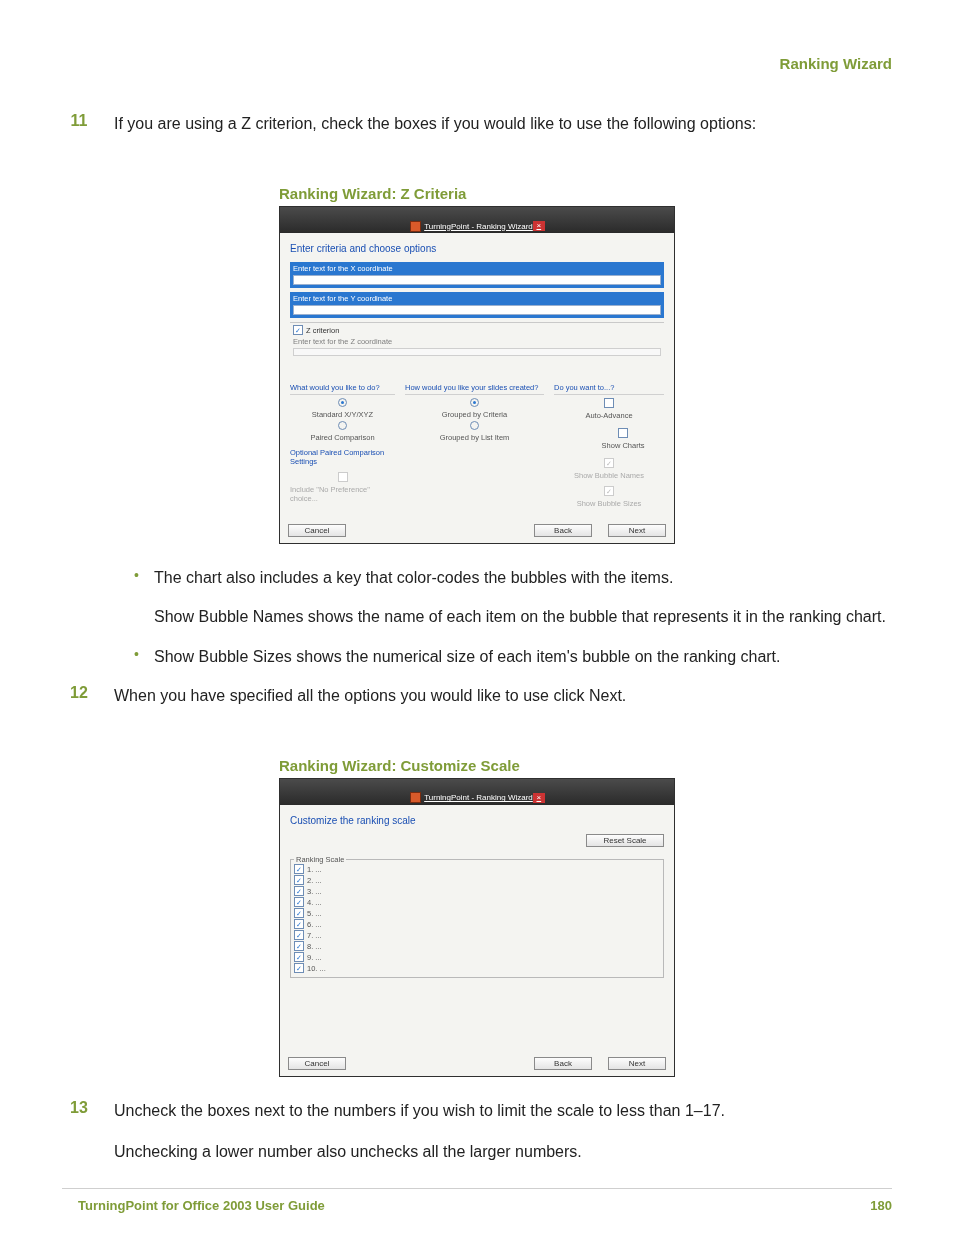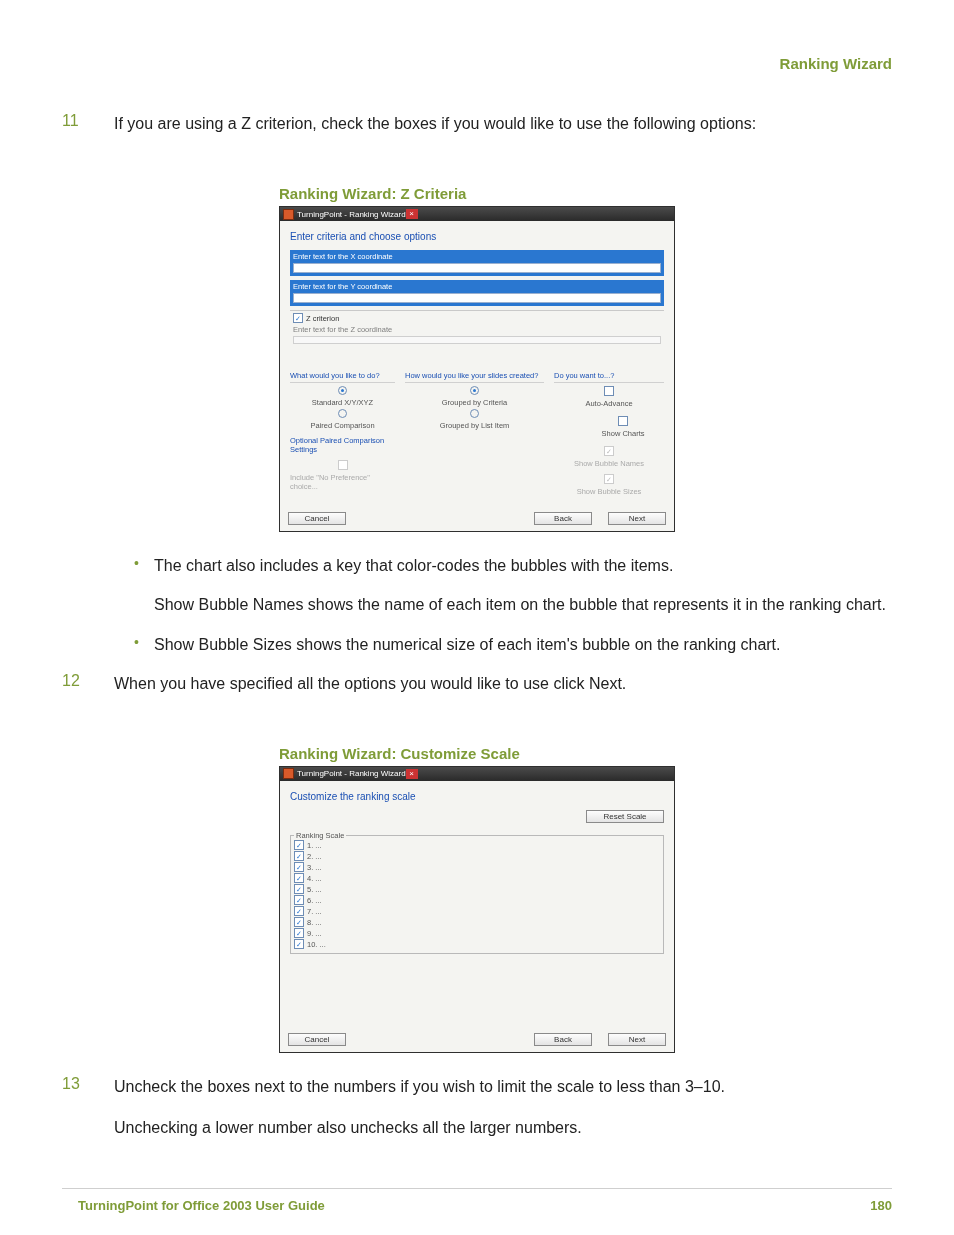--- a/index.html
+++ b/index.html
@@ -25,23 +25,23 @@
     margin-bottom: 40px;
   }
   .step-row {
     display: flex;
     gap: 18px;
     margin-bottom: 18px;
   }
   .step-num {
     flex: 0 0 34px;
     color: #7f9c38;
-    font-weight: 400;
+    font-weight: 700;
     font-size: 16px;
-    text-align: left;
+    text-align: center;
   }
   .step-body {
     flex: 1;
     font-size: 16px;
     line-height: 1.45;
     color: #222;
   }
   .step-body p { margin: 0 0 18px 0; }
   .caption {
     color: #7f9c38;
@@ -63,24 +63,25 @@
     font-family: Tahoma, Arial, sans-serif;
     font-size: 8px;
     color: #333;
     box-sizing: border-box;
   }
   .title-bar {
     height: 14px;
     background: linear-gradient(#4b4b4b,#2a2a2a);
     display: flex;
     align-items: center;
-    justify-content: flex-start;
-    padding: 0 2px 0 3px;
+    justify-content: center;
+    padding: 12px 2px 0 3px;
     color: #fff;
     font-size: 8px;
+    text-decoration: underline;
   }
   .title-bar .tb-left { display:flex; align-items:center; gap:3px; }
   .app-icon {
     width: 9px; height: 9px;
     background: #d85a2a;
     border: 1px solid #7a2c10;
   }
   .tb-close {
     width: 12px; height: 10px;
     background: #c33;
@@ -370,21 +371,21 @@
             <div class="dbtn">Next</div>
           </div>
         </div>
       </div>
     </div>
   </div>
 
   <div class="step-row">
     <div class="step-num">13</div>
     <div class="step-body">
-      <p>Uncheck the boxes next to the numbers if you wish to limit the scale to less than 3–10.</p>
+      <p>Uncheck the boxes next to the numbers if you wish to limit the scale to less than 1–17.</p>
       <p>Unchecking a lower number also unchecks all the larger numbers.</p>
     </div>
   </div>
 
   <div class="footer-line"></div>
   <div class="footer-row">
     <span>TurningPoint for Office 2003 User Guide</span>
     <span>180</span>
   </div>
 </div>

